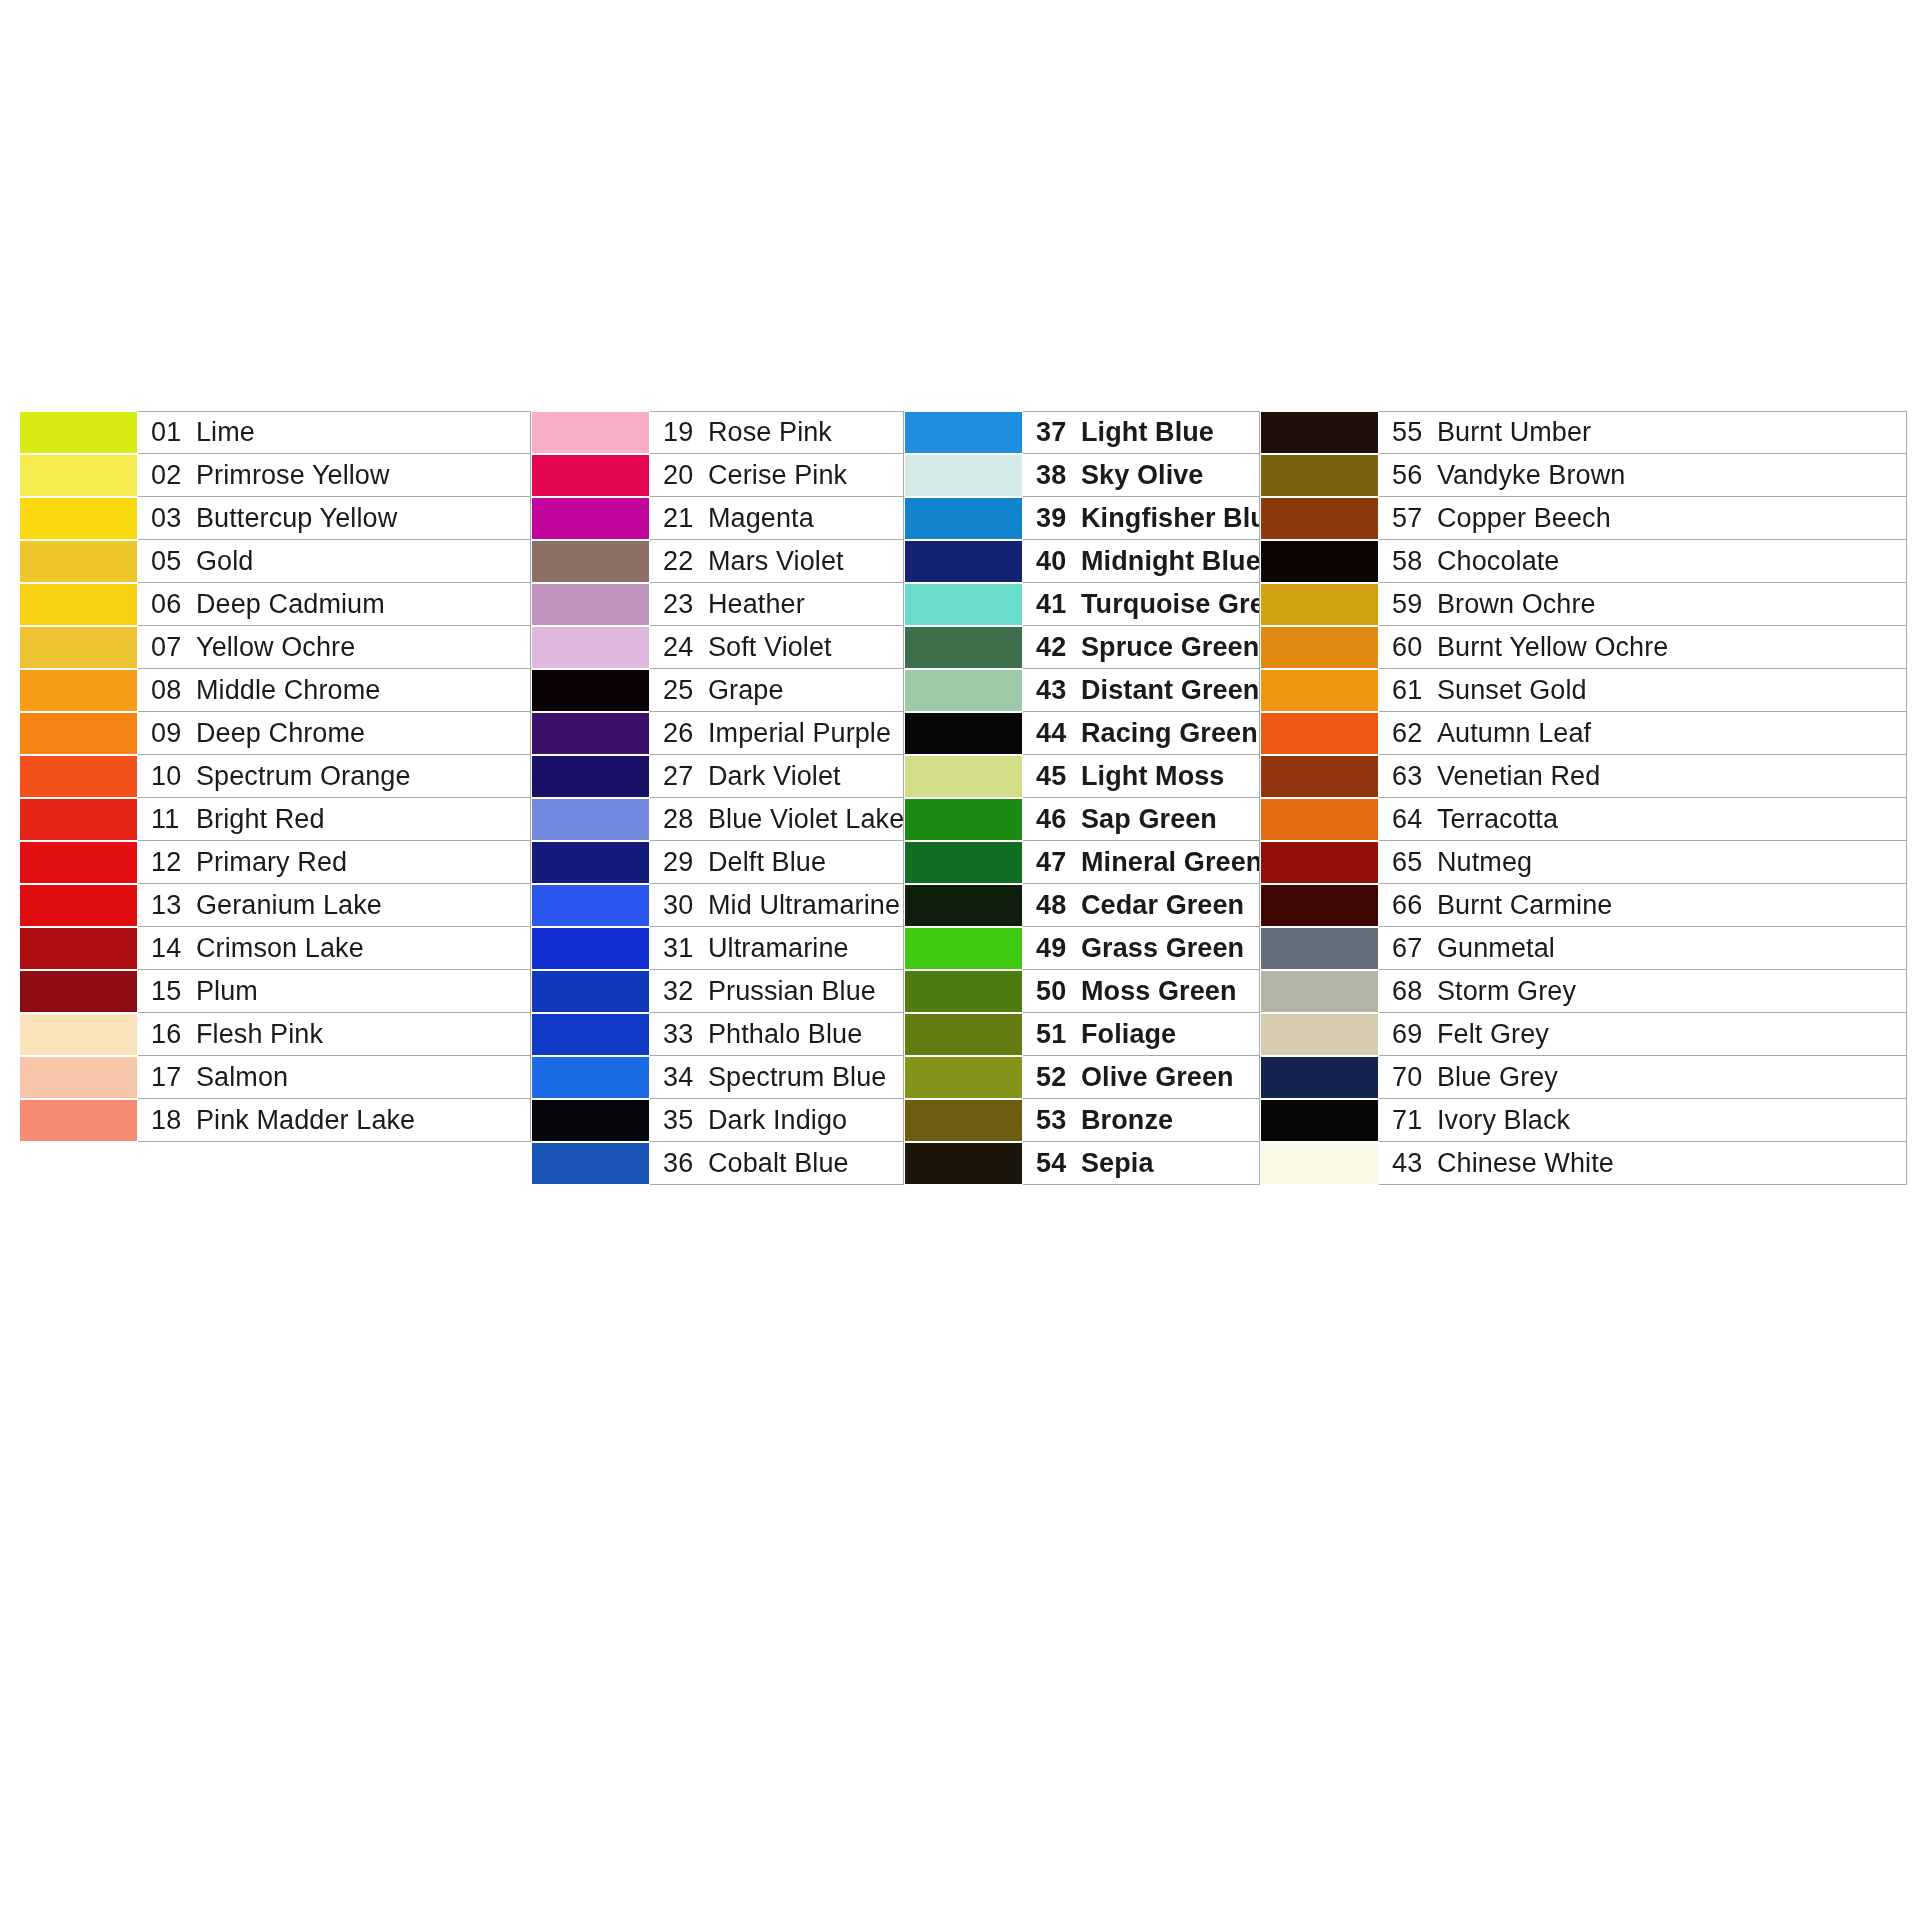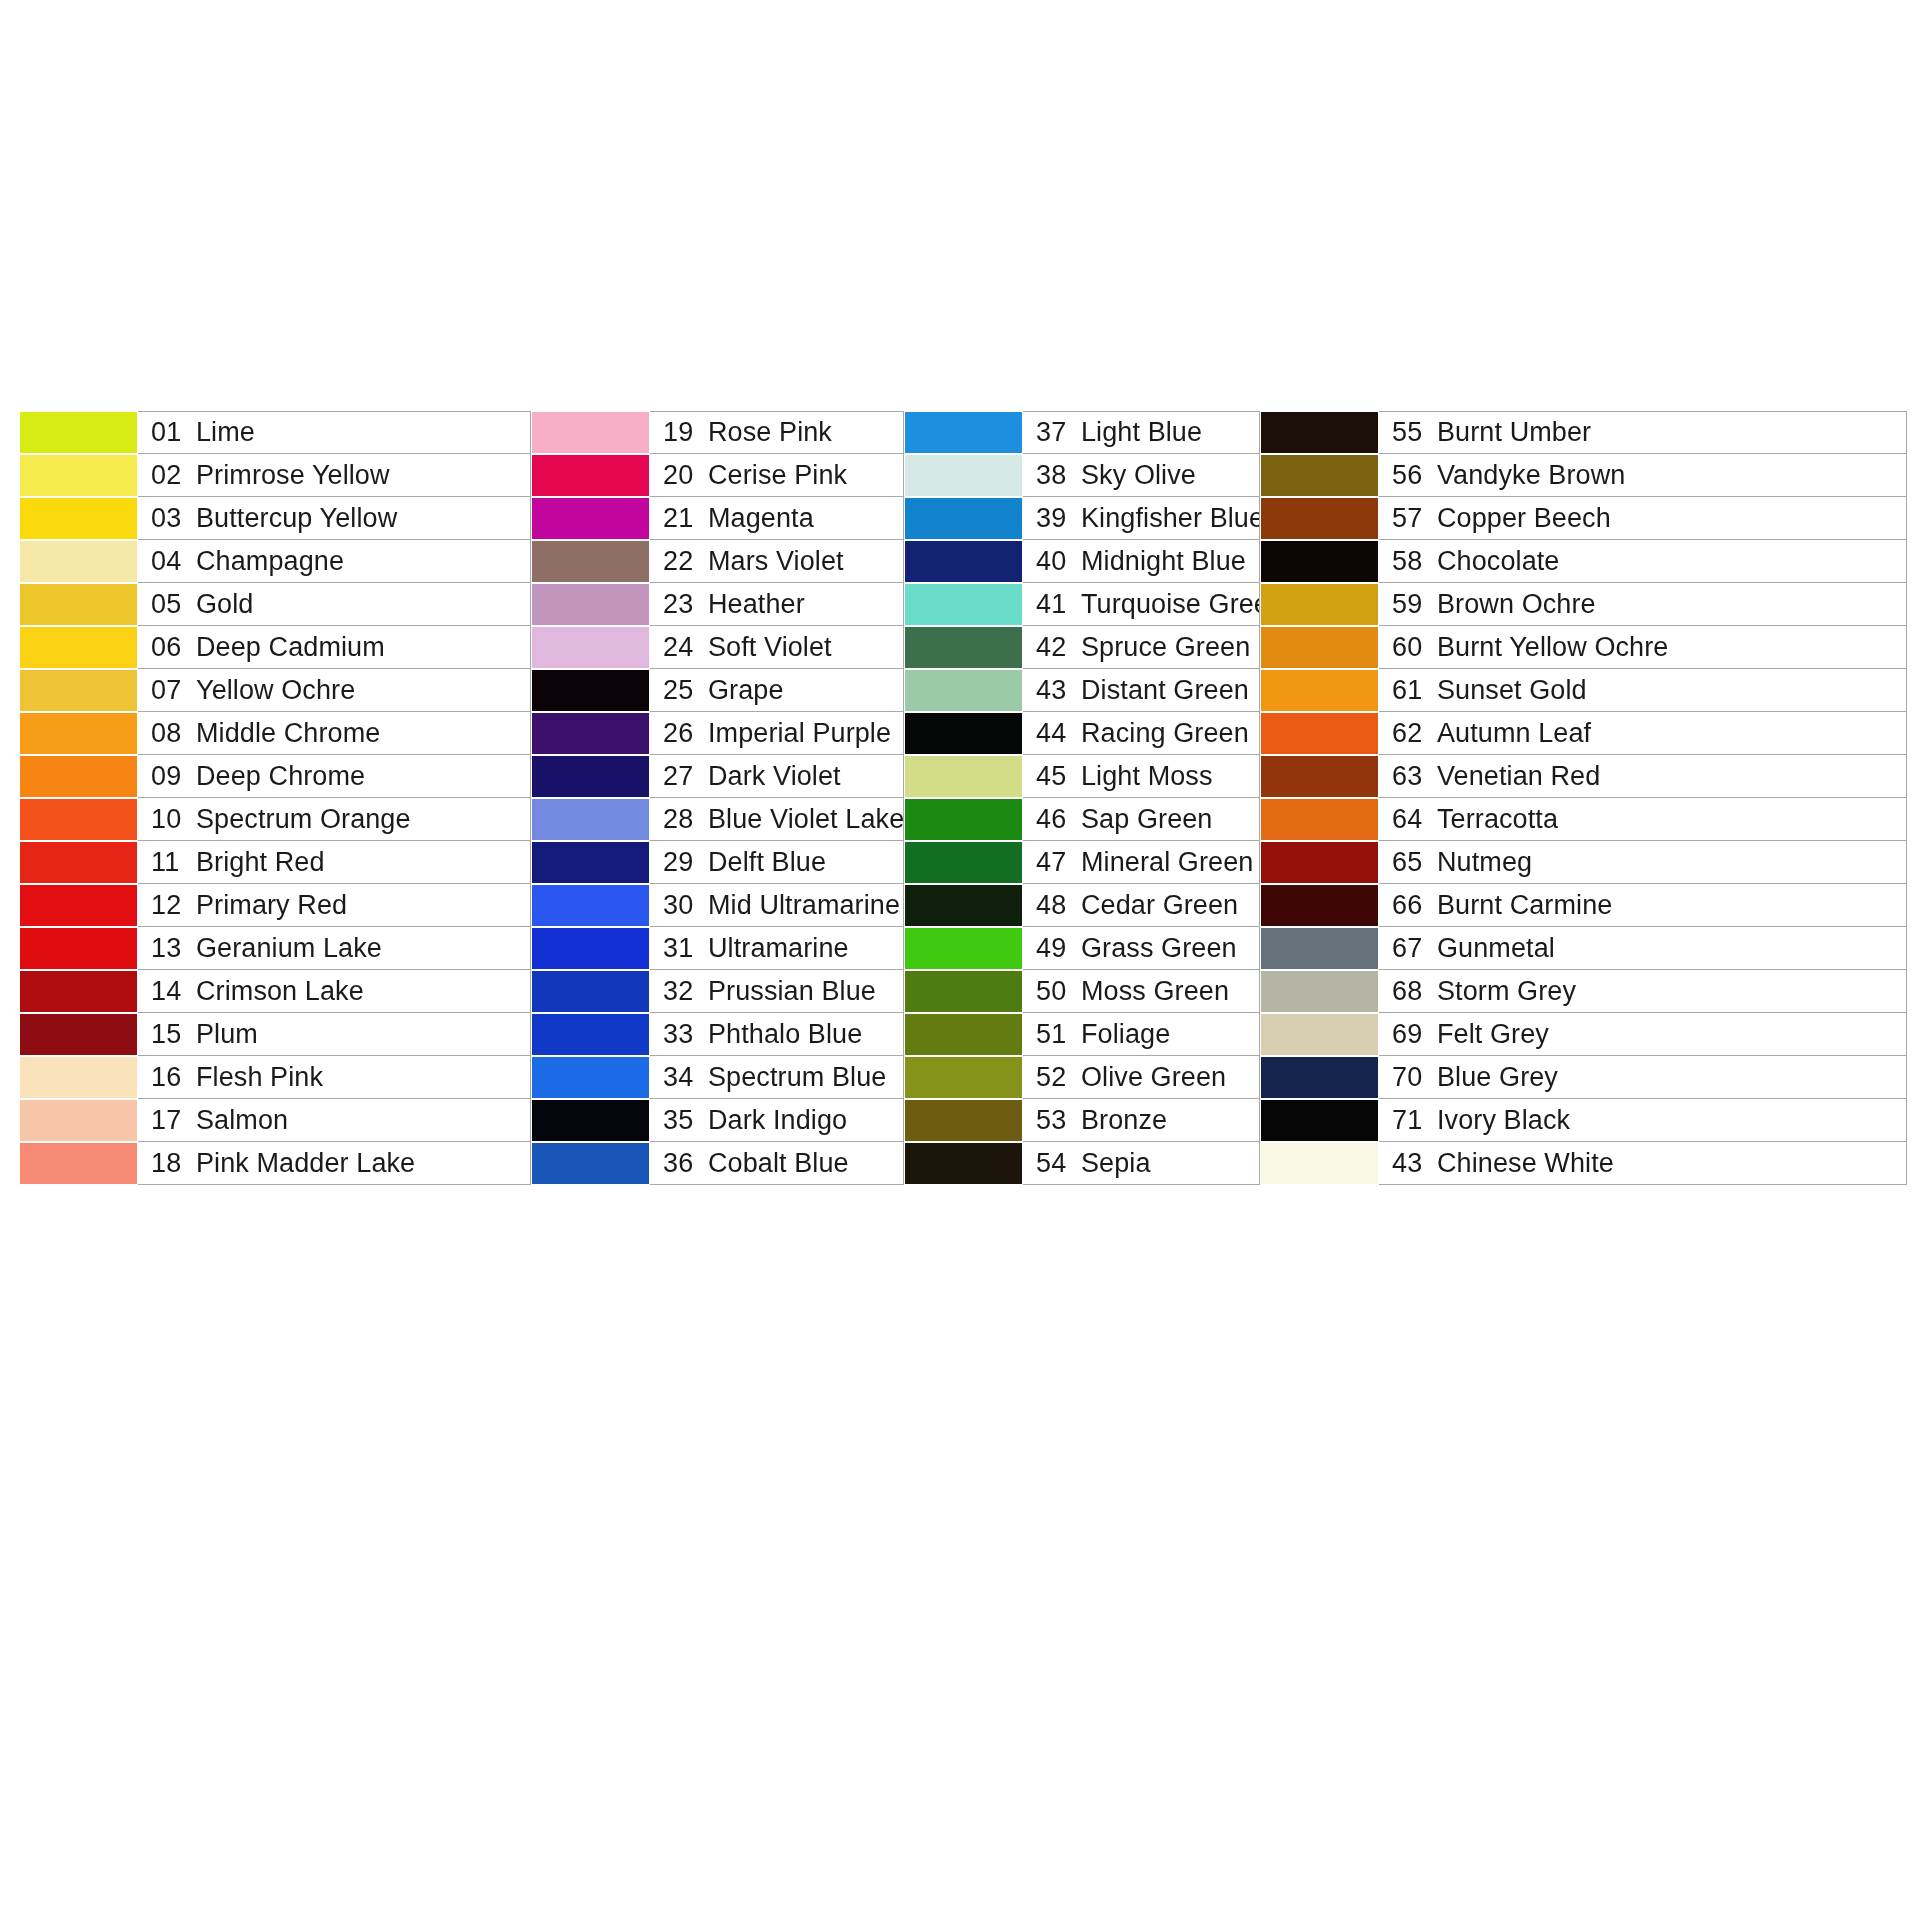--- a/index.html
+++ b/index.html
@@ -28,21 +28,21 @@
     align-items: flex-start;
   }
 
   .chart-column {
     display: flex;
     flex-direction: column;
   }
 
   .col-1 { width: 512px; }
   .col-2 { width: 373px; }
-  .col-3 { width: 356px; }
+  .col-3 { width: 356px; font-weight: bold; }
   .col-4 { width: 647px; }
 
   .swatch-row {
     display: flex;
     flex-direction: row;
     align-items: stretch;
     height: 43px;
     box-sizing: border-box;
   }
 
@@ -113,27 +113,20 @@
           </div>
         </div>
         <div class="swatch-row">
           <div class="swatch" title="Buttercup Yellow" style="background: rgb(250, 218, 12);"></div>
           <div class="label-cell">
             <span class="num">03</span>
             <span class="name">Buttercup Yellow</span>
           </div>
         </div>
         <div class="swatch-row">
-          <div class="swatch" title="Champagne" style="background: rgb(246, 232, 166);"></div>
-          <div class="label-cell">
-            <span class="num">04</span>
-            <span class="name">Champagne</span>
-          </div>
-        </div>
-        <div class="swatch-row">
           <div class="swatch" title="Gold" style="background: rgb(236, 198, 42);"></div>
           <div class="label-cell">
             <span class="num">05</span>
             <span class="name">Gold</span>
           </div>
         </div>
         <div class="swatch-row">
           <div class="swatch" title="Deep Cadmium" style="background: rgb(250, 210, 19);"></div>
           <div class="label-cell">
             <span class="num">06</span>

